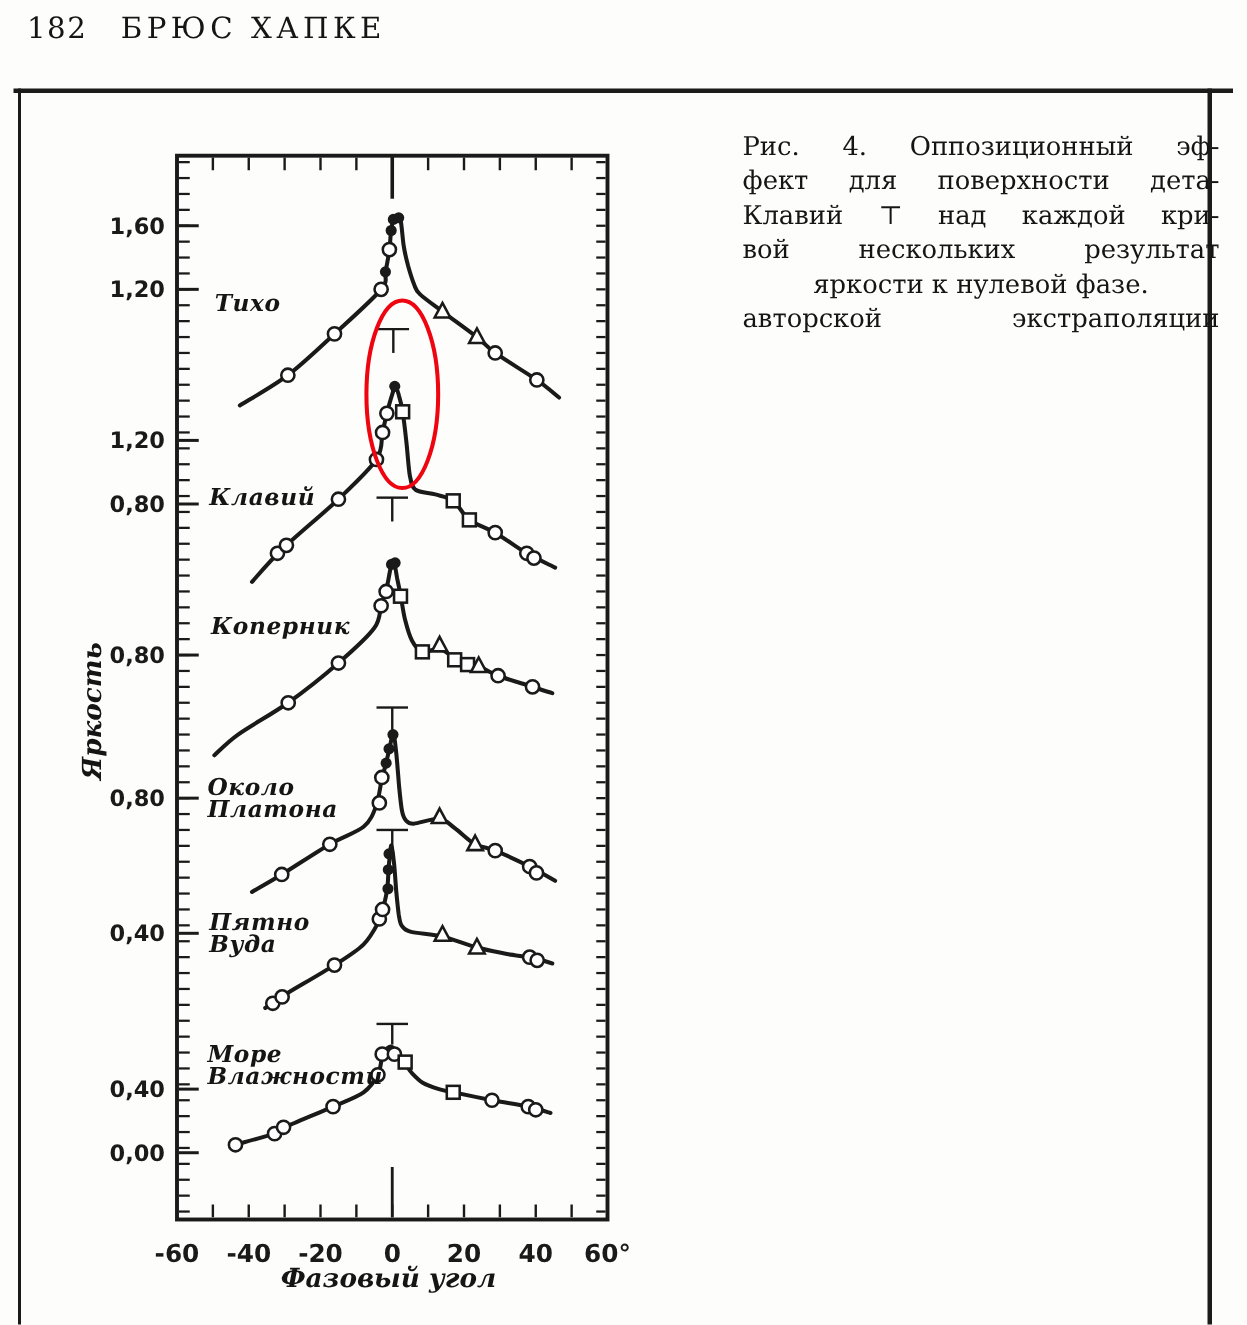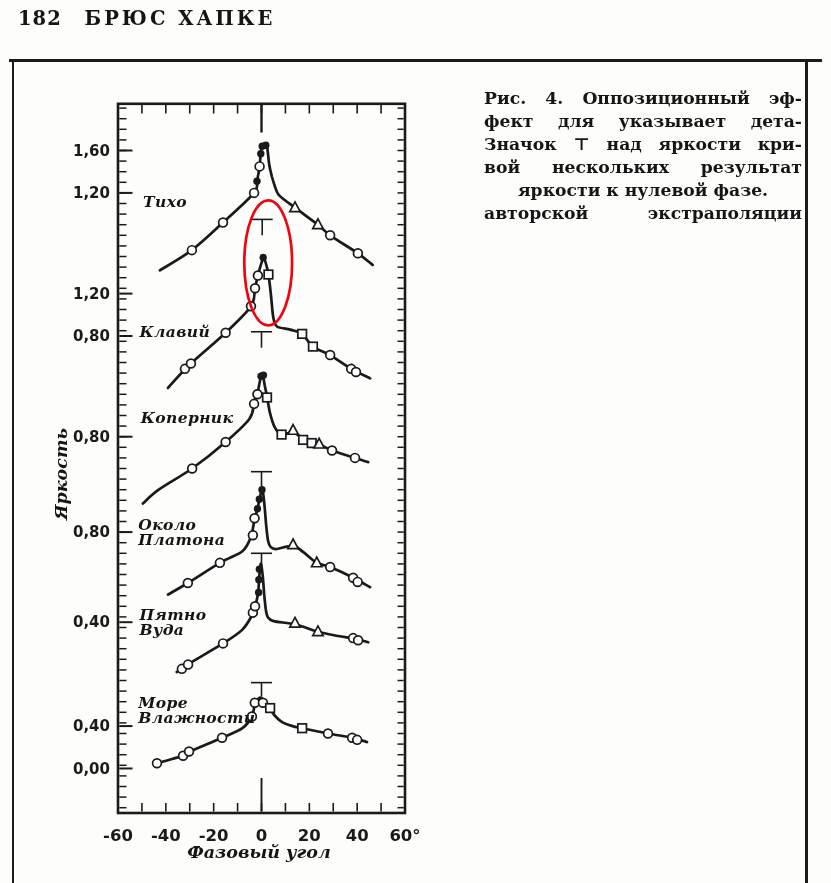--- a/index.html
+++ b/index.html
@@ -1,31 +1,31 @@
 <!DOCTYPE html>
 <html><head>
 <meta charset="utf-8">
 <style>
   html,body{margin:0;padding:0}
   body{
     width:831px;height:883px;position:relative;overflow:hidden;
     background:#fdfdfb;color:#151515;
     font-family:"DejaVu Serif","Liberation Serif",serif;
   }
-  .hdr{position:absolute;top:7px;left:18px;font-weight:bold;font-size:19.5px;white-space:nowrap}
+  .hdr{position:absolute;top:7px;left:18px;font-weight:normal;font-size:19.5px;white-space:nowrap}
   .hdr .pnum{letter-spacing:1px}
   .hdr .rh{margin-left:16px;letter-spacing:3px}
   .bord{position:absolute;background:#1b1b1b}
   #b-top{left:9px;top:59px;width:813px;height:2.6px}
   #b-left{left:12px;top:59px;width:2.4px;height:824px}
   #b-right{left:805px;top:59px;width:2.6px;height:824px}
   #chart{position:absolute;left:0;top:0;width:831px;height:883px}
   .caption{
-    position:absolute;left:484px;top:87px;width:318px;
-    font-size:17.2px;line-height:23px;font-weight:bold;
+    position:absolute;left:495px;top:87px;width:318px;
+    font-size:17.2px;line-height:23px;font-weight:normal;
   }
   .cl{text-align:justify;text-align-last:justify}
   .cl-last{text-align-last:center}
   .num{font:bold 15px "DejaVu Sans","Liberation Sans",sans-serif;fill:#1a1a1a}
   .numx{font:bold 16.5px "DejaVu Sans","Liberation Sans",sans-serif;fill:#1a1a1a}
   .clabel{font:italic bold 15.5px "DejaVu Serif","Liberation Serif",serif;fill:#151515;letter-spacing:.4px}
   .atitle{font:italic bold 17.5px "DejaVu Serif","Liberation Serif",serif;fill:#151515}
 </style>
 </head>
 <body>
@@ -346,20 +346,20 @@
         <circle cx="352.14543000000003" cy="737.74" r="4.4" fill="#fff" stroke="#1a1a1a" stroke-width="1.7"></circle>
         <circle cx="357.168" cy="739.86" r="4.4" fill="#fff" stroke="#1a1a1a" stroke-width="1.7"></circle>
         <text x="138.32745" y="707.76" class="clabel">Море</text>
         <text x="138.32745" y="722.76" class="clabel">Влажности</text>
       </g>
       <ellipse cx="268.19676" cy="262.86" rx="23.917" ry="62.54" fill="none" stroke="#ee0510" stroke-width="2.7"></ellipse>
     </svg>
 
   <div class="caption">
     <div class="cl">Рис. 4. Оппозиционный эф-</div>
-    <div class="cl">фект для указывает дета-</div>
-    <div class="cl">Значок ⊤ над яркости кри-</div>
+    <div class="cl">фект для поверхности дета-</div>
+    <div class="cl">Клавий ⊤ над каждой кри-</div>
     <div class="cl">вой нескольких результат</div>
     <div class="cl cl-last">яркости к нулевой фазе.</div>
     <div class="cl">авторской экстраполяции</div>
   </div>
 
 </div>
 
 </body></html>

